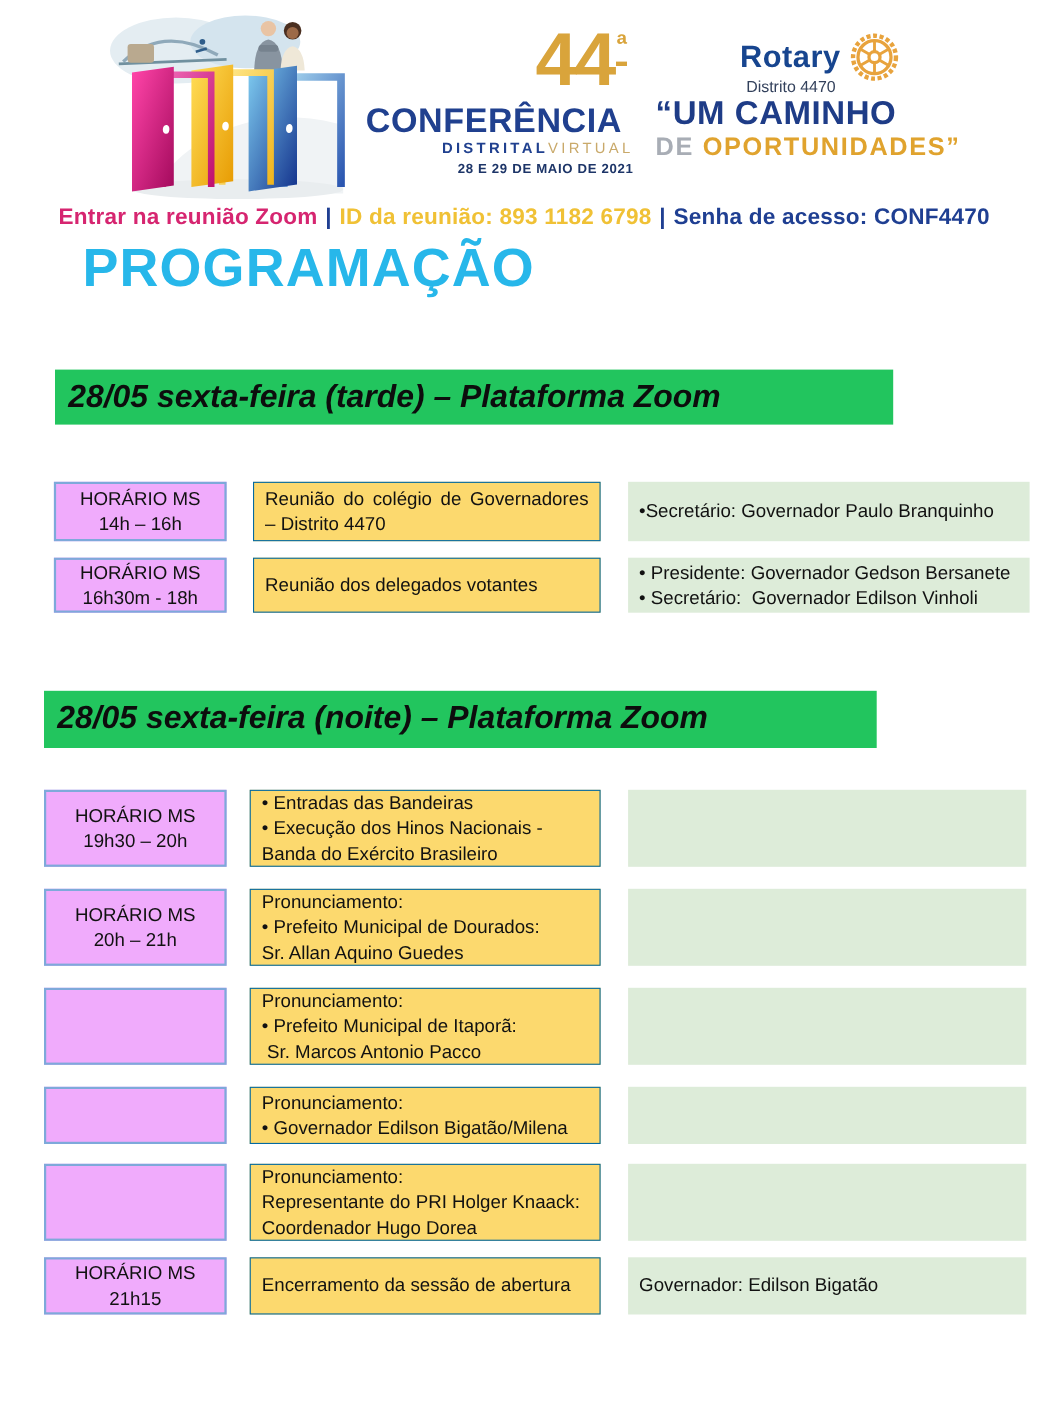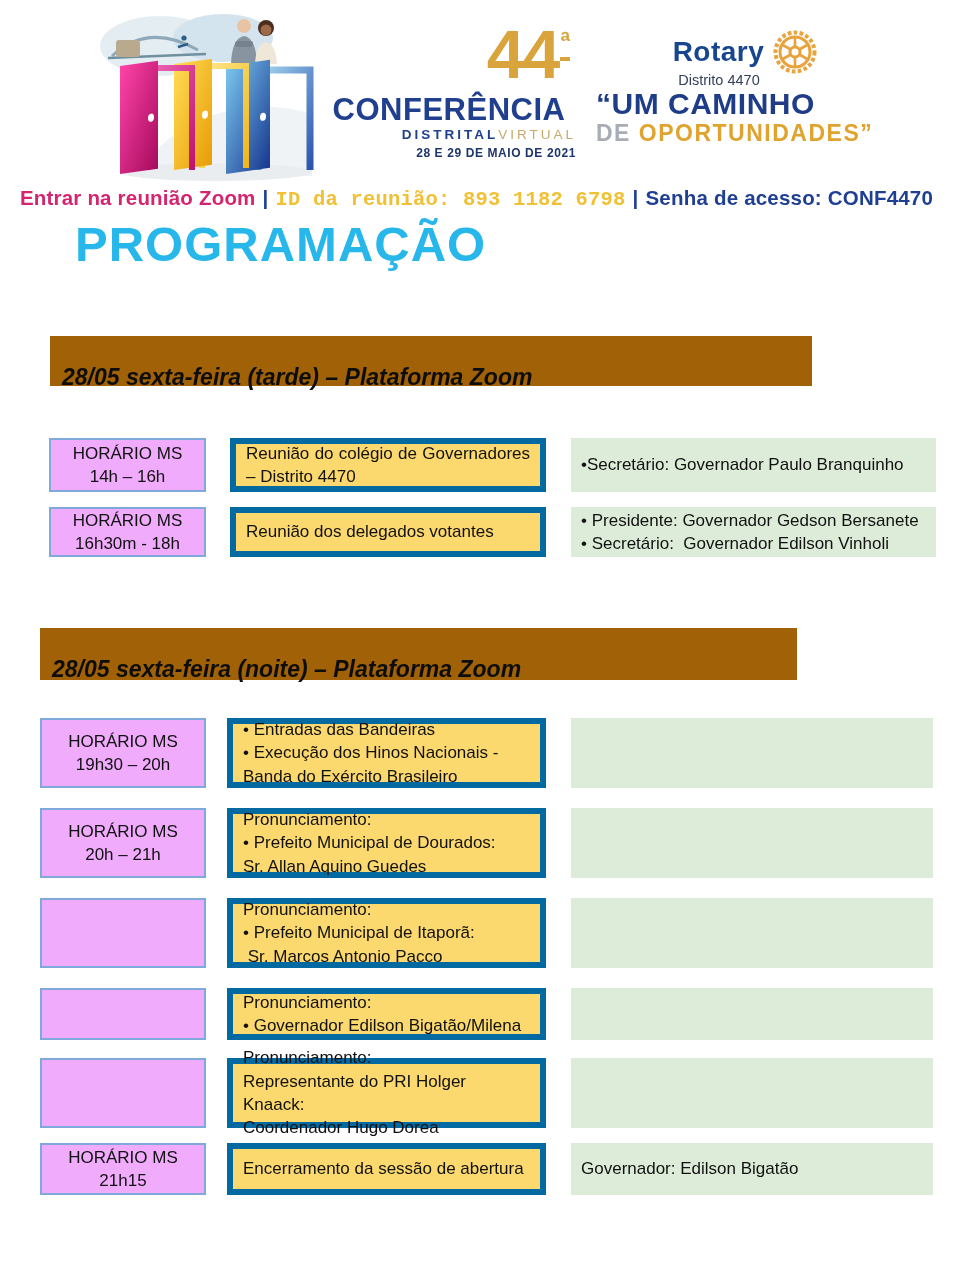--- a/index.html
+++ b/index.html
@@ -22,38 +22,38 @@
   .rot-dist{width:100%;text-align:center;padding-right:54px;box-sizing:border-box;font-size:14.5px;color:#33415c;margin-top:-4px;}
   .theme{text-align:left;}
   .theme-l1{font-size:30px;font-weight:800;color:#1e3c87;letter-spacing:.5px;line-height:1.05;}
   .theme-l2{font-size:23px;font-weight:800;letter-spacing:1.5px;line-height:1.2;}
   .theme-l2 .de{color:#a8adb5;font-weight:600;}
   .theme-l2 .opp{color:#e0a32e;}
 
   
   .meeting-bar{position:absolute;top:186px;left:0;width:100%;text-align:center;font-size:20.5px;font-weight:bold;letter-spacing:.2px;}
   .mb-pink{color:#d62570;}
-  .mb-gold{color:#f0c135;font-family:Liberation Mono, monospace;}
+  .mb-gold{color:#f0c135;}
   .mb-navy{color:#1f3f92;}
   .mb-sep{color:#1f3f92;margin:0 7px;}
 
   
   .page-title{position:absolute;left:53px;top:216px;font-size:49px;font-weight:800;color:#27b7ea;letter-spacing:1px;margin-left:22px;}
 
   
-  .sec-head{position:absolute;background:#a16207;color:#0d0d0d;font-weight:bold;font-style:italic;font-size:23px;line-height:50px;padding:16px 12px;white-space:nowrap;box-sizing:border-box;}
+  .sec-head{position:absolute;background:#22c55e;color:#0d0d0d;font-weight:bold;font-style:italic;font-size:29px;line-height:50px;padding:0 12px;white-space:nowrap;box-sizing:border-box;}
   .sec1{left:50px;top:336px;width:762px;height:50px;}
   .sec2{left:40px;top:628px;width:757px;height:52px;}
 
   
   .row{position:absolute;left:0;width:953px;}
   .cell{position:absolute;top:0;bottom:0;display:flex;flex-direction:column;justify-content:center;font-size:17px;line-height:1.38;box-sizing:border-box;}
   .cell .ln{white-space:pre-wrap;}
   .blue{background:#f0abfc;border:2px solid #7ea9da;align-items:center;text-align:center;}
-  .yel{background:#fcd96e;border:6px solid #0369a1;padding:3px 10px;}
+  .yel{background:#fcd96e;border:1px solid #0369a1;padding:3px 10px;}
   .grn{background:#ddecd9;padding:3px 10px;}
   .just{text-align:justify;}
   .t1A{left:49px;width:157px;}  .t1B{left:230px;width:316px;}  .t1C{left:571px;width:365px;}
   .t2A{left:40px;width:166px;}  .t2B{left:227px;width:319px;}  .t2C{left:571px;width:362px;}
 </style>
 </head>
 <body>
 
 <div id="canvas">
 

